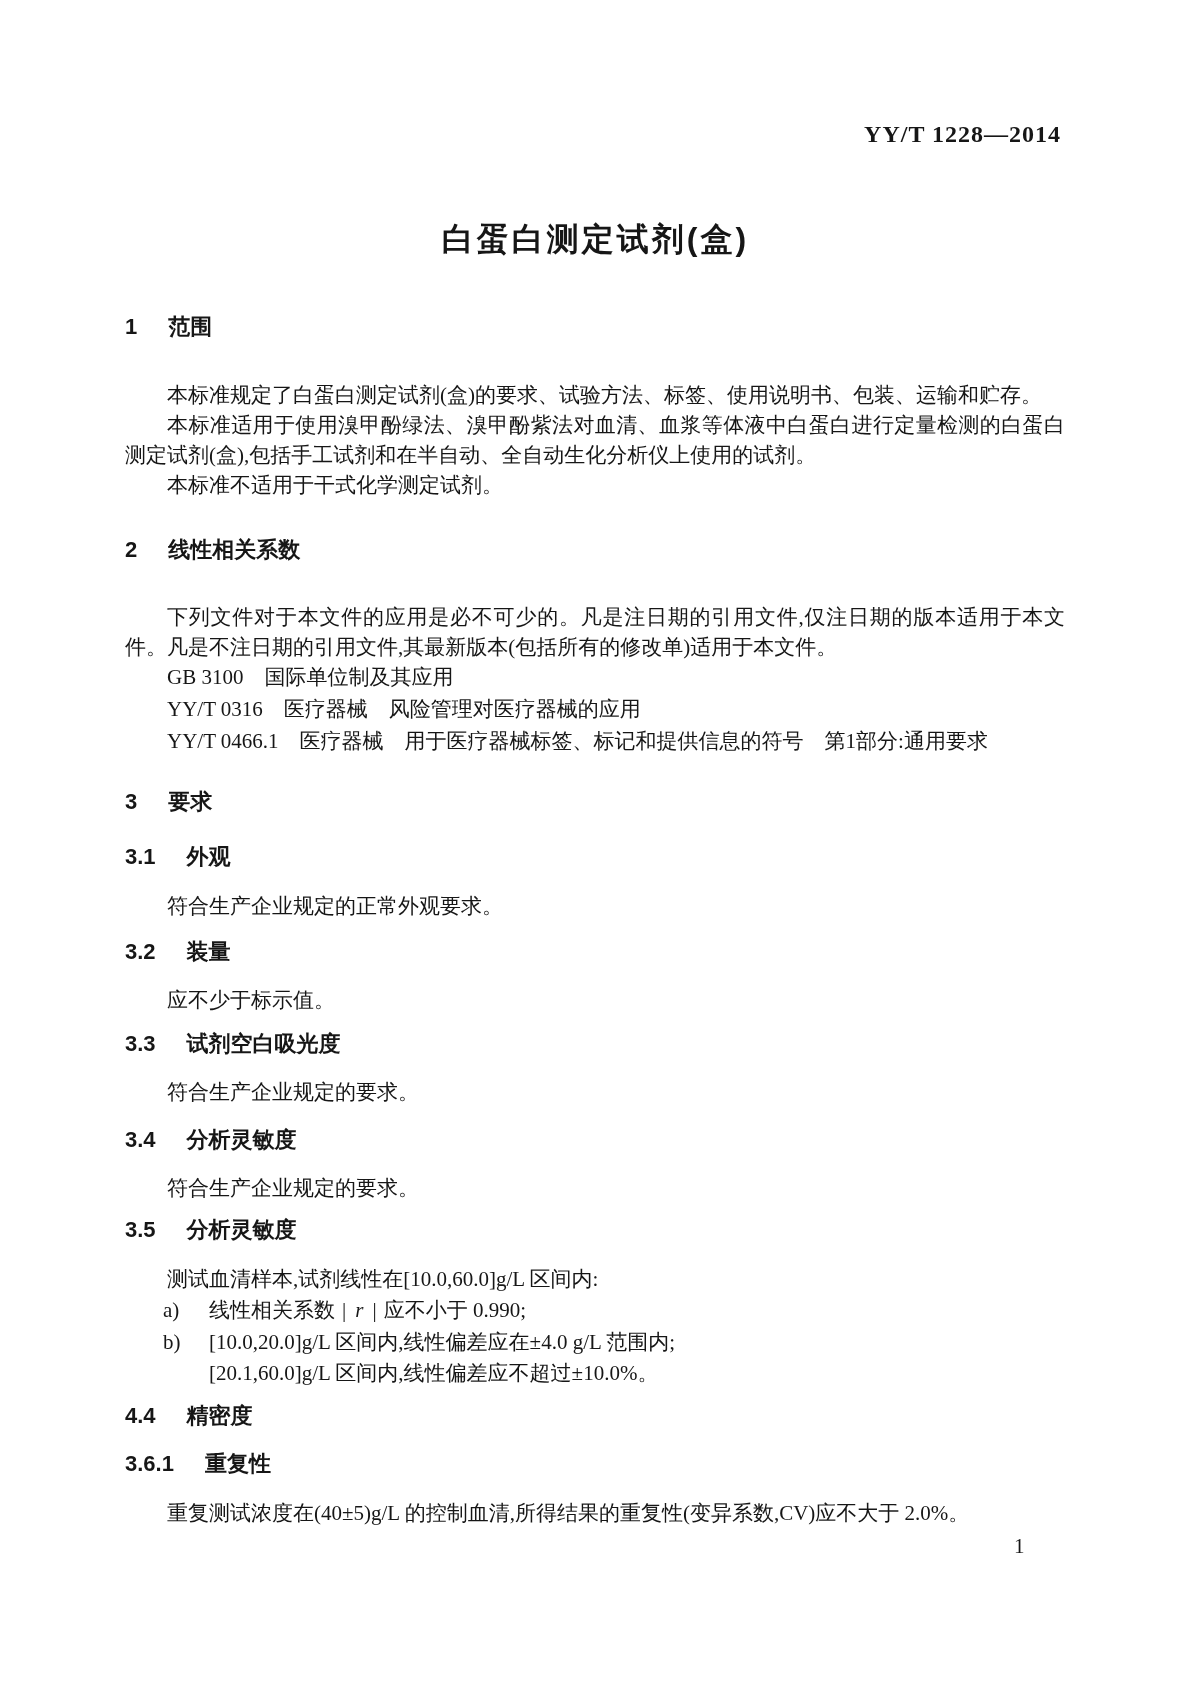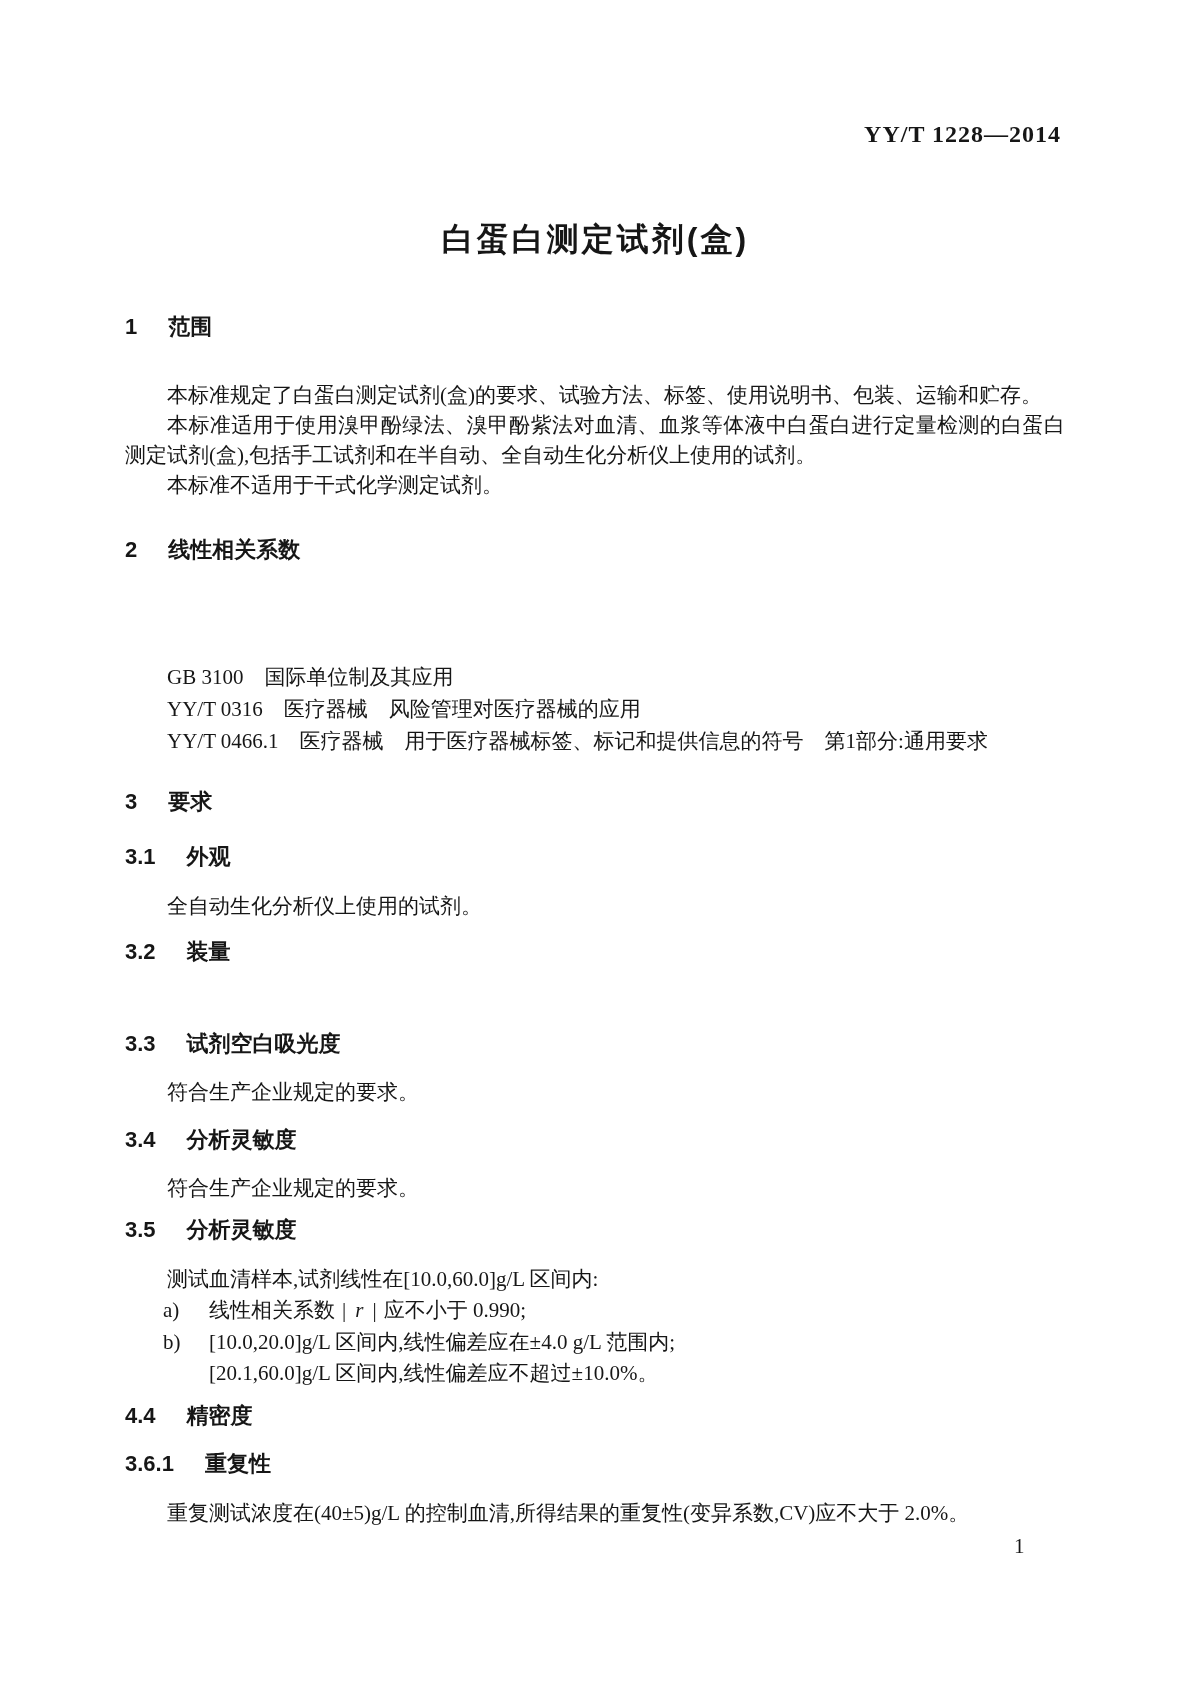--- a/index.html
+++ b/index.html
@@ -104,36 +104,38 @@
     <div class="h" style="top:314px">
       <span>1</span><span class="h-text">范围</span>
     </div>
     <div class="p" style="top:380px">本标准规定了白蛋白测定试剂(盒)的要求、试验方法、标签、使用说明书、包装、运输和贮存。</div>
     <div class="p" style="top:470px">本标准不适用于干式化学测定试剂。</div>
     <div class="p" style="top:410px">本标准适用于使用溴甲酚绿法、溴甲酚紫法对血清、血浆等体液中白蛋白进行定量检测的白蛋白测定试剂(盒),包括手工试剂和在半自动、全自动生化分析仪上使用的试剂。</div>
 
     <div class="h" style="top:537px">
       <span>2</span><span class="h-text">线性相关系数</span>
     </div>
+    <div class="p" style="top:602px">下列文件对于本文件的应用是必不可少的。凡是注日期的引用文件,仅注日期的版本适用于本文件。凡是不注日期的引用文件,其最新版本(包括所有的修改单)适用于本文件。</div>
     <div class="ref-line" style="top:662px">GB 3100　国际单位制及其应用</div>
     <div class="ref-line" style="top:694px">YY/T 0316　医疗器械　风险管理对医疗器械的应用</div>
     <div class="ref-line" style="top:726px">YY/T 0466.1　医疗器械　用于医疗器械标签、标记和提供信息的符号　第1部分:通用要求</div>
 
     <div class="h" style="top:789px">
       <span>3</span><span class="h-text">要求</span>
     </div>
 
     <div class="h" style="top:844px">
       <span>3.1</span><span class="h-text">外观</span>
     </div>
-    <div class="p" style="top:891px">全自动生化分析仪上使用的试剂。</div>
+    <div class="p" style="top:891px">符合生产企业规定的正常外观要求。</div>
 
     <div class="h" style="top:939px">
       <span>3.2</span><span class="h-text">装量</span>
     </div>
+    <div class="p" style="top:985px">应不少于标示值。</div>
 
     <div class="h" style="top:1031px">
       <span>3.3</span><span class="h-text">试剂空白吸光度</span>
     </div>
     <div class="p" style="top:1077px">符合生产企业规定的要求。</div>
 
     <div class="h" style="top:1127px">
       <span>3.4</span><span class="h-text">分析灵敏度</span>
     </div>
     <div class="p" style="top:1173px">符合生产企业规定的要求。</div>

